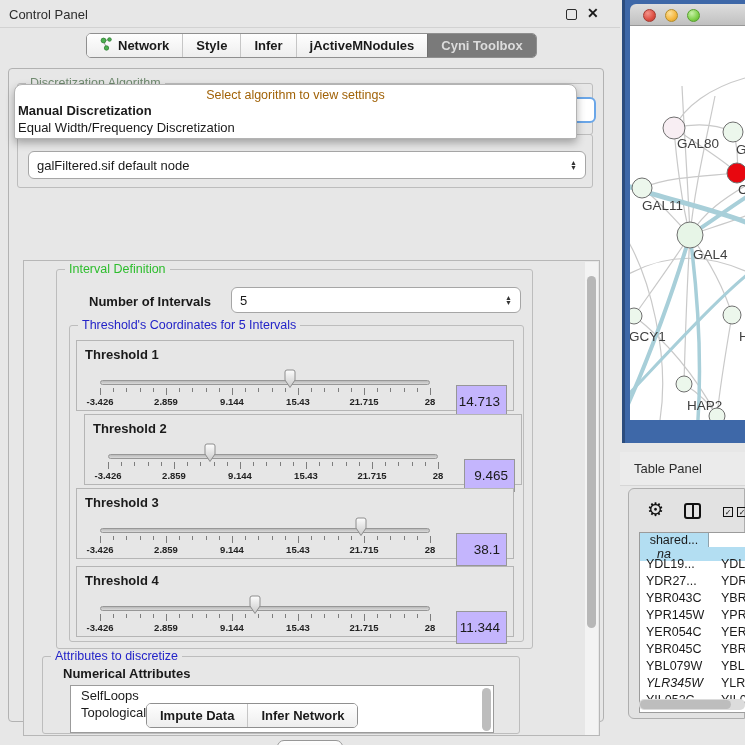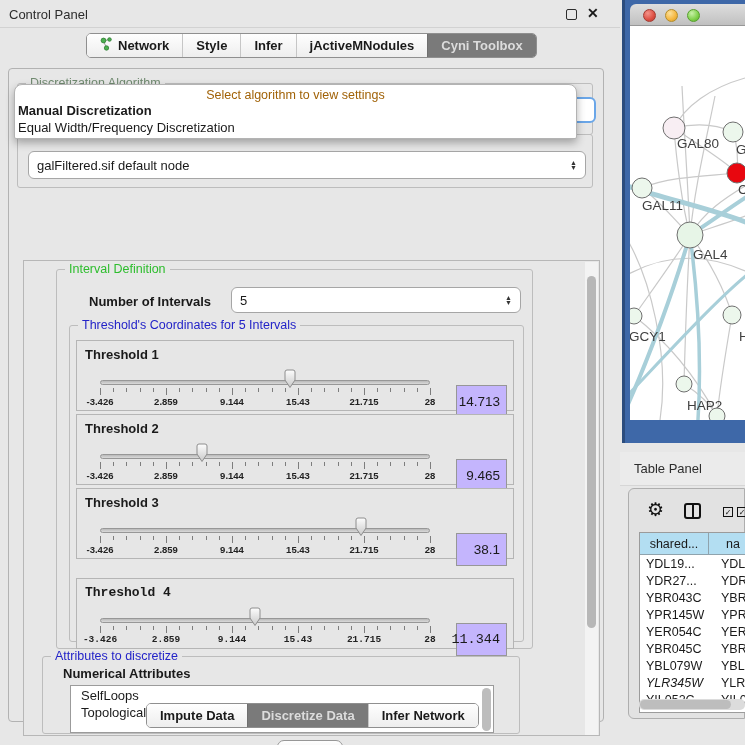--- a/index.html
+++ b/index.html
@@ -69,21 +69,21 @@
   
   .tp-header { left:620px; top:452px; width:125px; height:34px; background:#ebebeb; border-bottom:1px solid #d6d6d6; }
   .tp-title { position:absolute; left:14px; top:9px; font-size:13px; color:#2d2d2d; }
   .tp-container { left:628px; top:488px; width:117px; height:231px; background:#e2e2e2; border:1px solid #aeaeae; border-radius:6px 0 0 6px; }
   .gear-icon { position:absolute; left:18px; top:11px; font-size:19px; color:#111; font-family:"DejaVu Sans",sans-serif; line-height:19px; }
   .splitcol-icon { position:absolute; left:55px; top:14px; width:17px; height:16px; border:2.2px solid #111; border-radius:3px; }
   .splitcol-icon:before { content:""; position:absolute; left:5.5px; top:0; width:2.2px; height:100%; background:#111; }
   .cb-icon { position:absolute; top:18px; width:10px; height:10px; border:1.4px solid #111; font-size:8px; line-height:9px; text-align:center;
              color:#111; font-family:"DejaVu Sans",sans-serif; }
   .tbl { position:absolute; left:10px; top:43px; width:107px; height:181px; background:#fff; border:1px solid #9b9b9b; border-right:none; overflow:hidden; }
-  .tbl-headrow { display:flex; height:22px; border-bottom:1px solid #8fa3ad; }
+  .tbl-headrow { display:flex; height:22px; border-bottom:1px solid #8fa3ad;flex-direction:column; }
   .tbl-th { background:#b3def2; font-size:12.5px; display:flex; align-items:center; justify-content:center; border-right:1px solid #8fa3ad; }
   .tbl-row { display:flex; height:17px; font-size:12.5px; }
   .tbl-td { overflow:hidden; white-space:nowrap; padding-left:6px; display:flex; align-items:center; }
   .hscroll { position:absolute; left:11px; top:699px; width:106px; height:11px; background:#dcdcdc; border-radius:5px; }
   .hscroll-thumb { position:absolute; left:1px; top:1px; width:91px; height:9px; background:#bdbdbd; border-radius:5px; }
 </style>
 </head>
 <body>
 
 <div class="abs cp-titlebar">
@@ -202,21 +202,21 @@
             <div class="thumb" style="left: 205.475px;"><svg width="16" height="20">
                 <defs>
                   <linearGradient id="tg0" x1="0" y1="0" x2="0" y2="1">
                     <stop offset="0" stop-color="#fdfdfd"></stop>
                     <stop offset="1" stop-color="#c9c9c9"></stop>
                   </linearGradient>
                 </defs>
                 <path d="M3 3 Q3 1 5 1 L11 1 Q13 1 13 3 L13 11 L8 18.5 L3 11 Z" fill="url(#tg0)" stroke="#8e8e8e"></path>
               </svg></div>
           </div>
-        <div class="thr-panel slider" style="top:88px;left:6px;padding-left:15px;">
+        <div class="thr-panel slider" style="top:88px;left:14px;padding-left:15px;">
           <div class="thr-label">Threshold 2</div>
           <div class="valbox">9.465</div>
         <div class="track"></div>
             <div class="ticks">
               <div class="tick" style="left: 0px; height: 7px;"></div>
               <div class="tick" style="left: 13.2px; height: 4px;"></div>
               <div class="tick" style="left: 26.4px; height: 4px;"></div>
               <div class="tick" style="left: 39.6px; height: 4px;"></div>
               <div class="tick" style="left: 52.8px; height: 4px;"></div>
               <div class="tick" style="left: 66px; height: 7px;"></div>
@@ -302,21 +302,21 @@
             <div class="thumb" style="left: 275.694px;"><svg width="16" height="20">
                 <defs>
                   <linearGradient id="tg2" x1="0" y1="0" x2="0" y2="1">
                     <stop offset="0" stop-color="#fdfdfd"></stop>
                     <stop offset="1" stop-color="#c9c9c9"></stop>
                   </linearGradient>
                 </defs>
                 <path d="M3 3 Q3 1 5 1 L11 1 Q13 1 13 3 L13 11 L8 18.5 L3 11 Z" fill="url(#tg2)" stroke="#8e8e8e"></path>
               </svg></div>
           </div>
-        <div class="thr-panel slider" style="top:252px;left:6px;font-family:Liberation Mono, monospace;">
+        <div class="thr-panel slider" style="top:240px;left:6px;">
           <div class="thr-label">Threshold 4</div>
           <div class="valbox">11.344</div>
         <div class="track"></div>
             <div class="ticks">
               <div class="tick" style="left: 0px; height: 7px;"></div>
               <div class="tick" style="left: 13.2px; height: 4px;"></div>
               <div class="tick" style="left: 26.4px; height: 4px;"></div>
               <div class="tick" style="left: 39.6px; height: 4px;"></div>
               <div class="tick" style="left: 52.8px; height: 4px;"></div>
               <div class="tick" style="left: 66px; height: 7px;"></div>
@@ -373,23 +373,20 @@
     </div>
   </div>
 
   <div class="abs apply-btn">Apply</div>
 </div>
 
 <div class="abs" style="left:146px;top:703px;">
   <div class="seg-tabs">
     <div class="seg">
         <span>Impute Data</span>
-      </div>
-    <div class="seg selected">
-        <span>Discretize Data</span>
       </div>
     <div class="seg">
         <span>Infer Network</span>
       </div>
   </div>
 </div>
 
 <div class="abs dropdown-popup">
   <div class="dd-placeholder">Select algorithm to view settings</div>
   <div class="dd-opt bold">Manual Discretization</div>
@@ -454,21 +451,21 @@
 
 <div class="abs tp-container">
   <div class="gear-icon">⚙</div>
   <div class="splitcol-icon"></div>
   <div class="cb-icon" style="left:94px;">✓</div>
   <div class="cb-icon" style="left:108px;">✓</div>
 
   <div class="tbl">
     <div class="tbl-headrow">
       <div class="tbl-th" style="width:69px;">shared...</div>
-      <div class="tbl-th" style="flex:1;justify-content:flex-start;padding-left:17px;border-right:none;">na</div>
+      <div class="tbl-th" style="flex:1;justify-content:flex-start;padding-left:17px;border-right:none;font-style:italic;">na</div>
     </div>
     <div id="table-rows">
         <div class="tbl-row">
           <div class="tbl-td" style="width: 69px;">YDL19...</div>
           <div class="tbl-td" style="flex: 1 1 0%; padding-left: 12px;">YDL1</div>
         </div>
         <div class="tbl-row">
           <div class="tbl-td" style="width: 69px;">YDR27...</div>
           <div class="tbl-td" style="flex: 1 1 0%; padding-left: 12px;">YDR2</div>
         </div>

